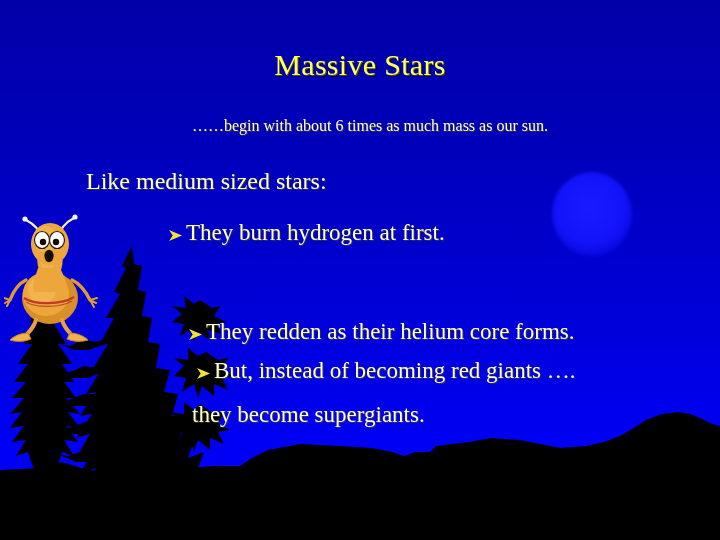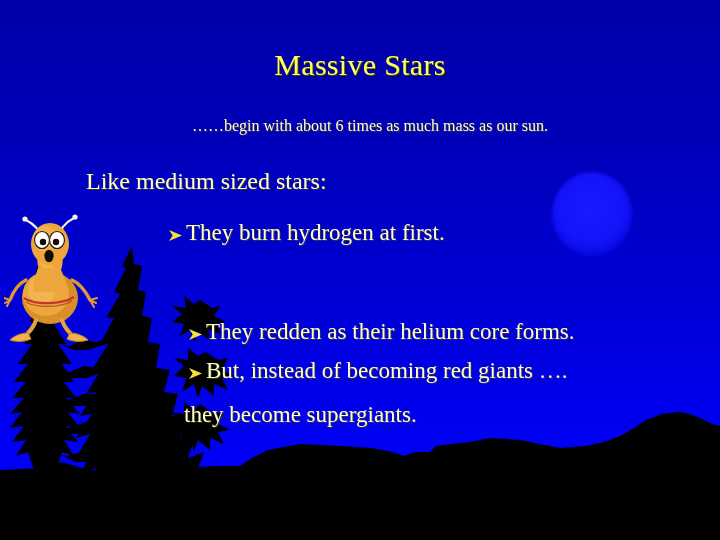--- a/index.html
+++ b/index.html
@@ -69,21 +69,21 @@
   }
 
   .bullet-row {
     display: block;
     font-size: 23px;
     line-height: 27px;
     white-space: nowrap;
   }
   .bullet-1 { left: 168px; top: 219px; }
   .bullet-2 { left: 188px; top: 282px; margin-top: 36px; }
-  .bullet-3 { left: 188px; top: 357px; white-space: normal; width: 500px; }
+  .bullet-3 { left: 196px; top: 357px; white-space: normal; width: 500px; }
 
   .arrow-bullet {
     display: inline-block;
     width: 17px;
     vertical-align: -2px;
     margin-right: 1px;
     color: #f2e23c;
   }
   .arrow-bullet svg { display: block; }
 

